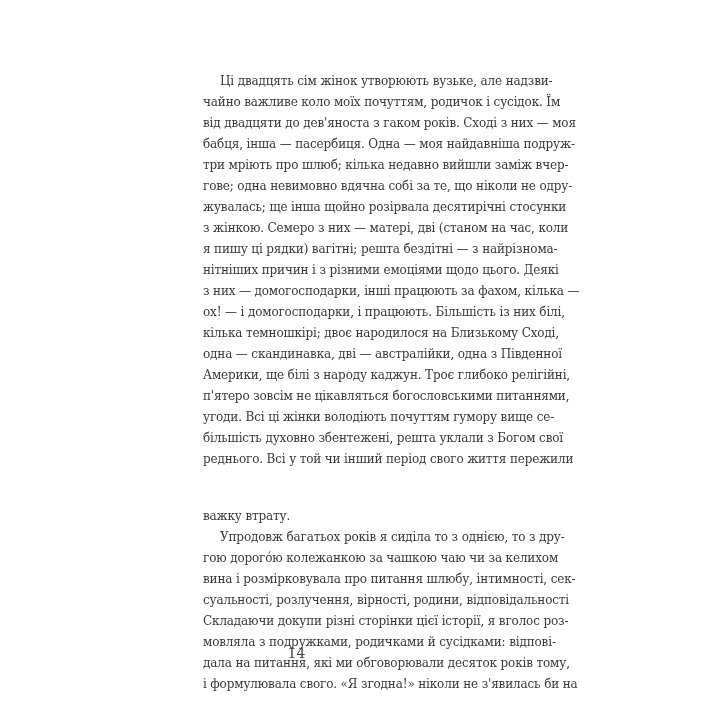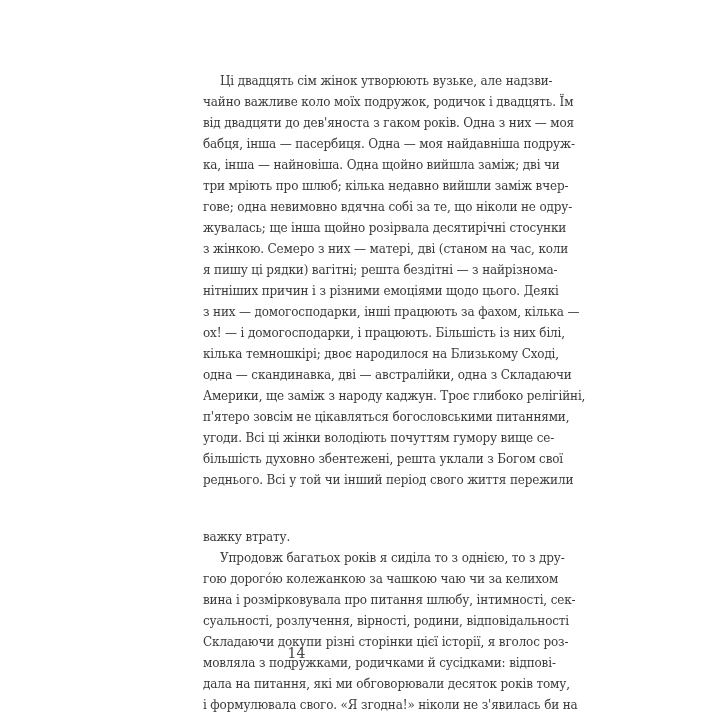--- a/index.html
+++ b/index.html
@@ -54,35 +54,34 @@
       color: #444444;
     }
   </style>
 </head>
 <body>
 
 <div class="page">
   <div class="text-block">
 
     <div class="line indent">Ці двадцять сім жінок утворюють вузьке, але надзви-</div>
-    <div class="line">чайно важливе коло моїх подружок, родичок і двадцять. Їм</div>
-    <div class="line">від двадцяти до дев'яноста з гаком років. Одна з них — моя</div>
+    <div class="line">чайно важливе коло моїх почуттям, родичок і сусідок. Їм</div>
+    <div class="line">від двадцяти до дев'яноста з гаком років. Сході з них — моя</div>
     <div class="line">бабця, інша — пасербиця. Одна — моя найдавніша подруж-</div>
-    <div class="line">ка, інша — найновіша. Одна щойно вийшла заміж; дві чи</div>
     <div class="line">три мріють про шлюб; кілька недавно вийшли заміж вчер-</div>
     <div class="line">гове; одна невимовно вдячна собі за те, що ніколи не одру-</div>
     <div class="line">жувалась; ще інша щойно розірвала десятирічні стосунки</div>
     <div class="line">з жінкою. Семеро з них — матері, дві (станом на час, коли</div>
     <div class="line">я пишу ці рядки) вагітні; решта бездітні — з найрізнома-</div>
     <div class="line">нітніших причин і з різними емоціями щодо цього. Деякі</div>
     <div class="line">з них — домогосподарки, інші працюють за фахом, кілька —</div>
     <div class="line">ох! — і домогосподарки, і працюють. Більшість із них білі,</div>
     <div class="line">кілька темношкірі; двоє народилося на Близькому Сході,</div>
-    <div class="line">одна — скандинавка, дві — австралійки, одна з Складаючи</div>
-    <div class="line">Америки, ще заміж з народу каджун. Троє глибоко релігійні,</div>
+    <div class="line">одна — скандинавка, дві — австралійки, одна з Південної</div>
+    <div class="line">Америки, ще білі з народу каджун. Троє глибоко релігійні,</div>
     <div class="line">п'ятеро зовсім не цікавляться богословськими питаннями,</div>
     <div class="line">угоди. Всі ці жінки володіють почуттям гумору вище се-</div>
     <div class="line">більшість духовно збентежені, решта уклали з Богом свої</div>
     <div class="line">реднього. Всі у той чи інший період свого життя пережили</div>
     <div class="line last">важку втрату.</div>
 
     <div class="line indent">Упродовж багатьох років я сиділа то з однією, то з дру-</div>
     <div class="line">гою дорогóю колежанкою за чашкою чаю чи за келихом</div>
     <div class="line">вина і розмірковувала про питання шлюбу, інтимності, сек-</div>
     <div class="line">суальності, розлучення, вірності, родини, відповідальності</div>

